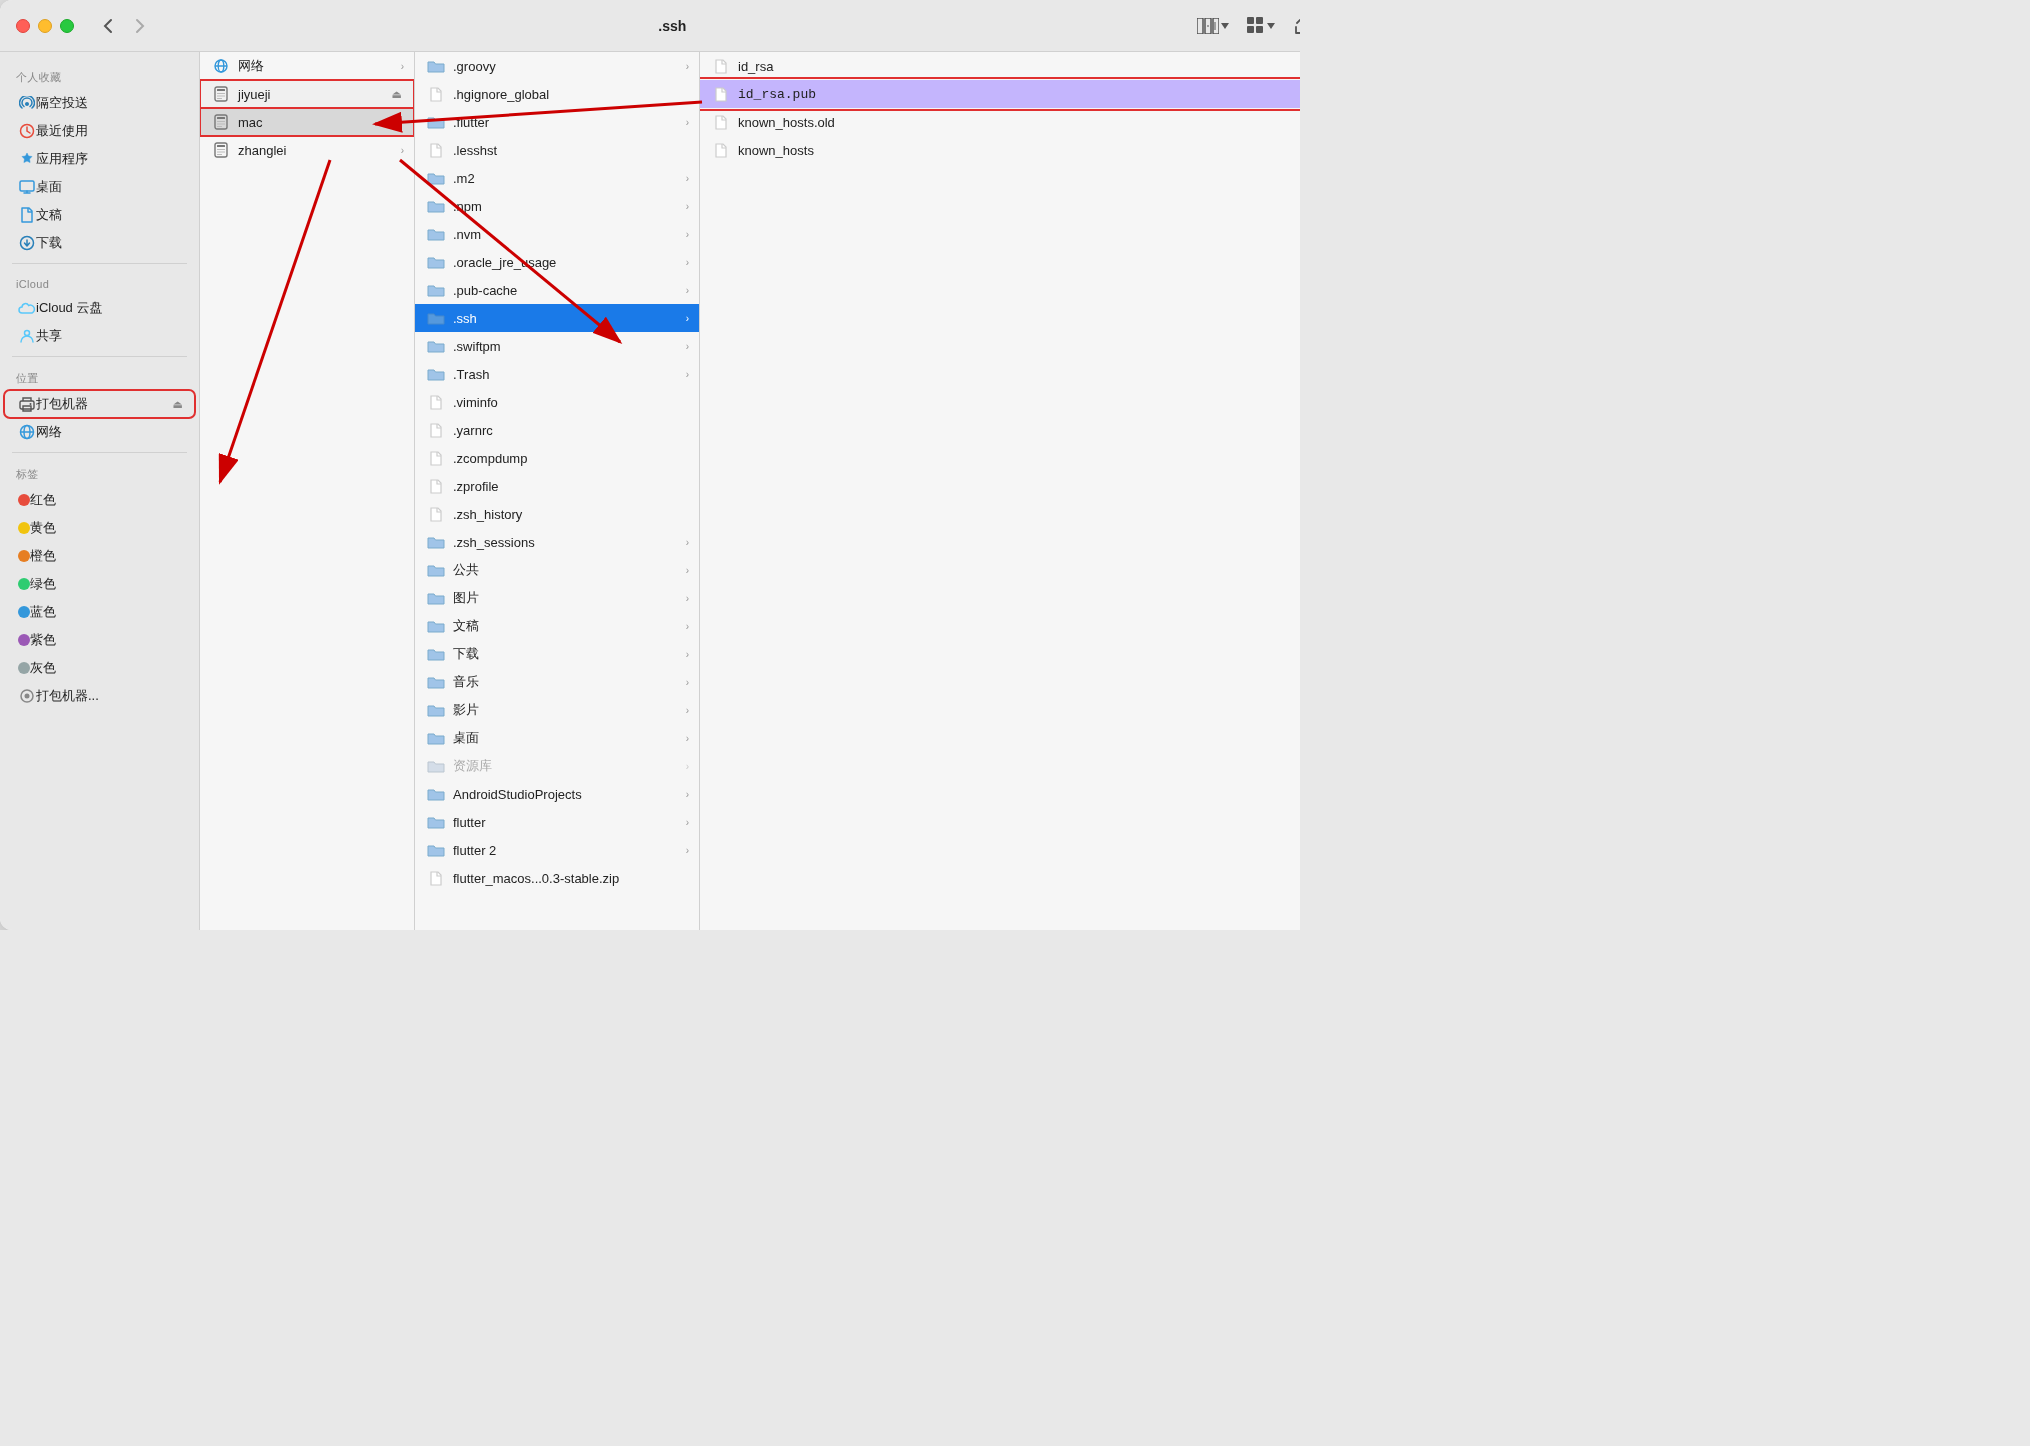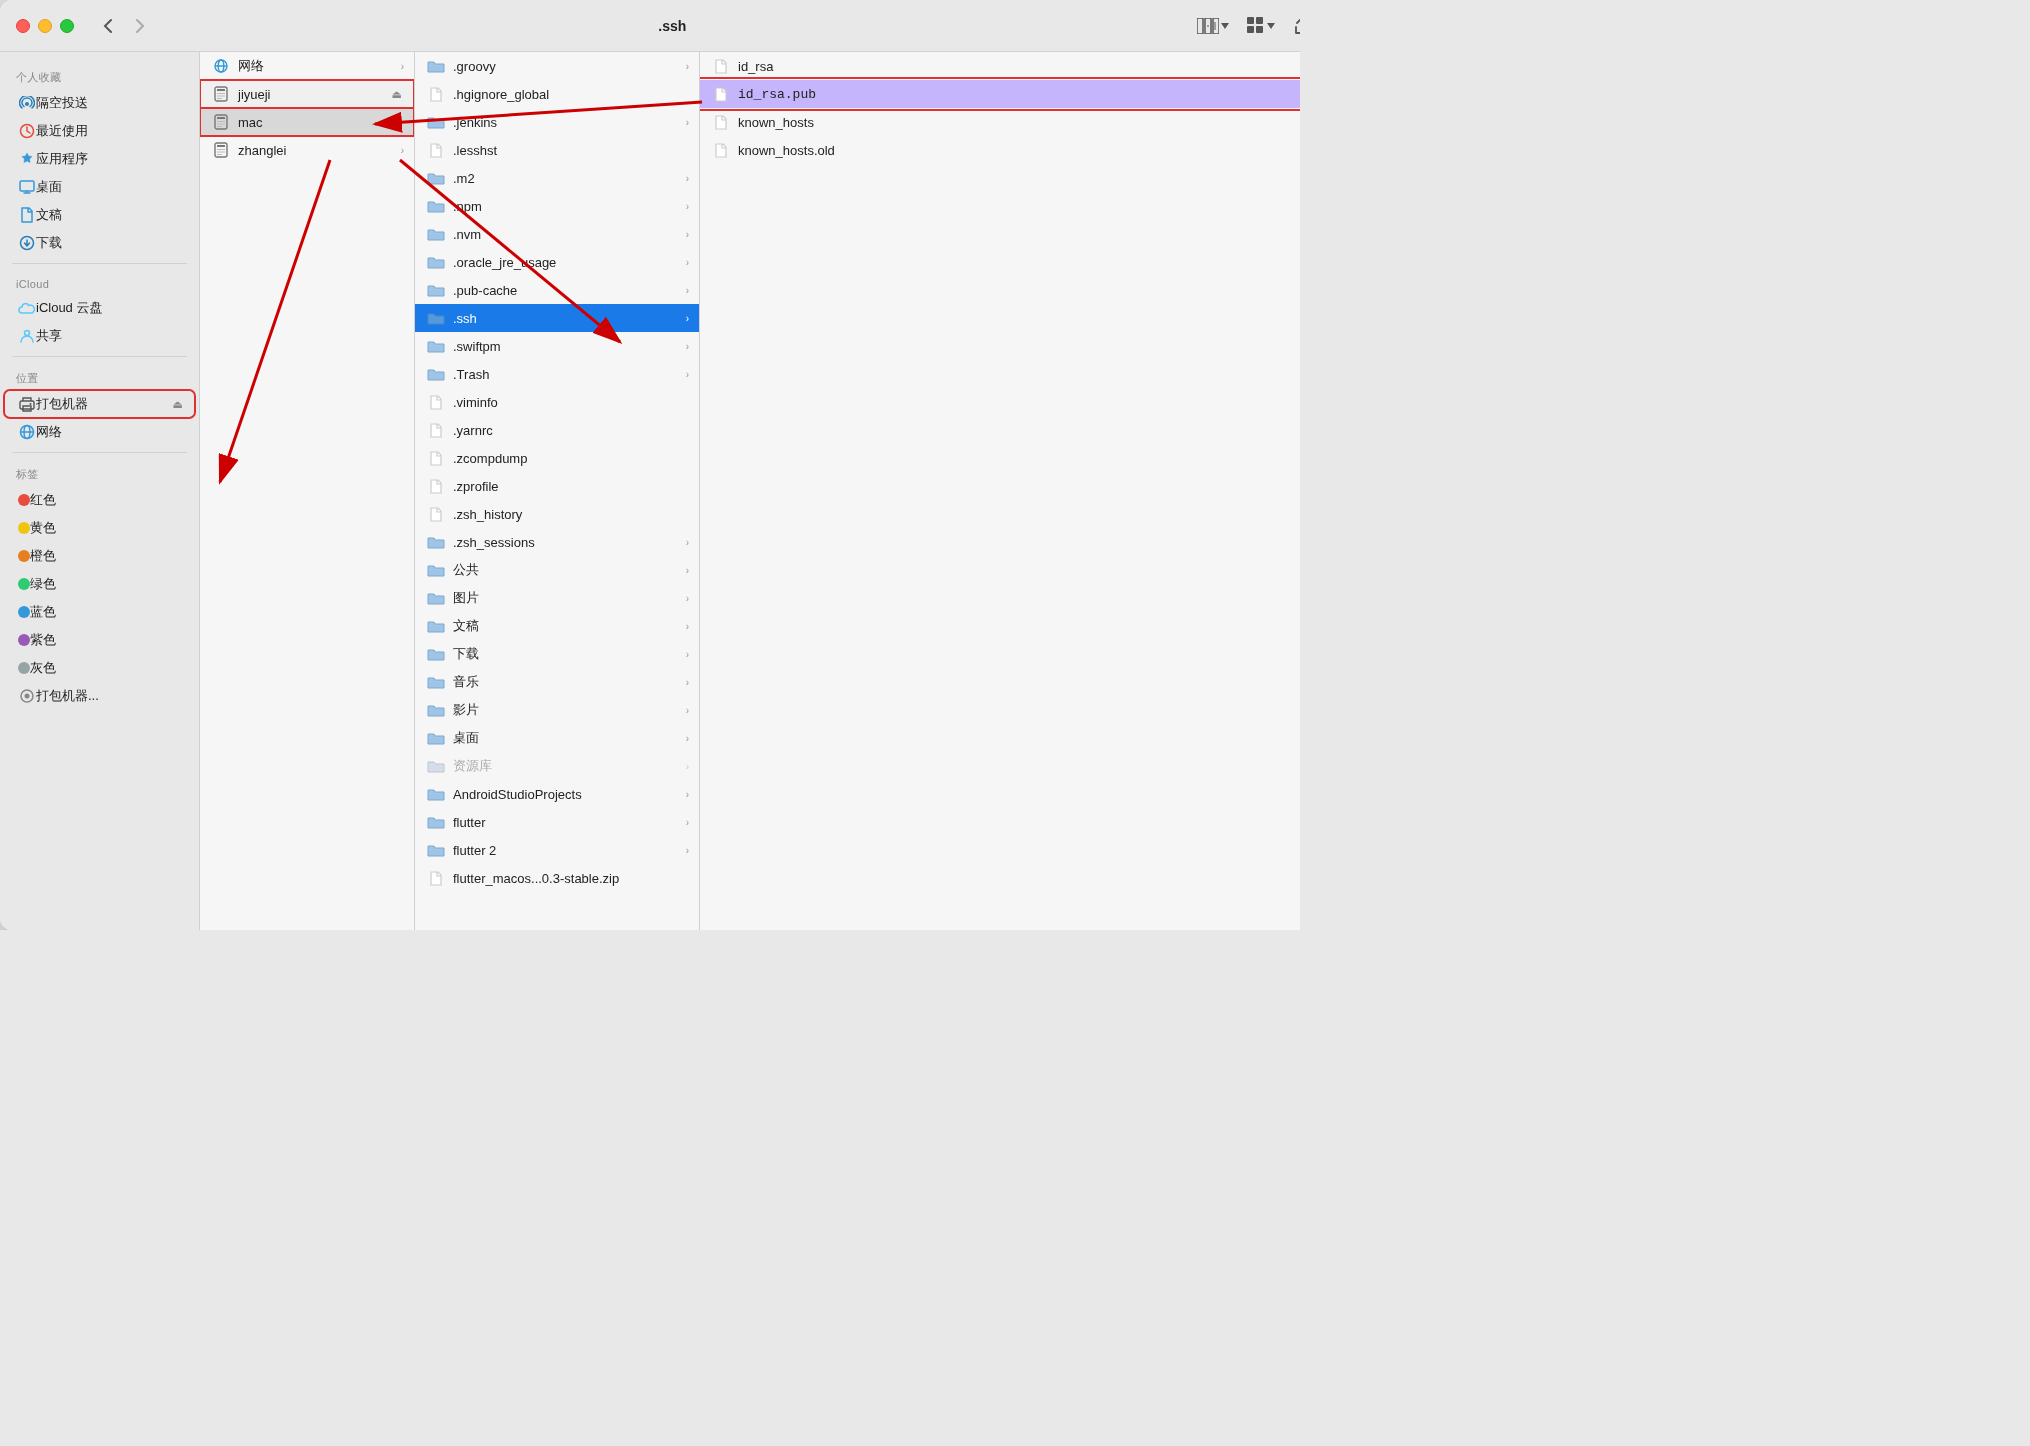--- a/index.html
+++ b/index.html
@@ -536,21 +536,21 @@
               </svg>
             </div>
           <span class="file-name">.hgignore_global</span>
         </div>
         <div class="file-item">
           <div class="file-icon">
               <svg width="18" height="14" viewBox="0 0 18 14" fill="none">
                 <path d="M1 3h6l1.5 2H17v8H1V3z" fill="#a0c4e8" stroke="#7aabcc" stroke-width="1"></path>
               </svg>
             </div>
-          <span class="file-name">.jenkins</span>
+          <span class="file-name">.flutter</span>
           <span class="chevron">›</span>
         </div>
         <div class="file-item">
           <div class="file-icon">
               <svg width="12" height="15" viewBox="0 0 12 15" fill="none">
                 <path d="M1 1h7l3 3v10H1V1z" stroke="#ccc" stroke-width="1.2" fill="white"></path>
                 <path d="M7 1v4h4" stroke="#ccc" stroke-width="1.2"></path>
               </svg>
             </div>
           <span class="file-name">.lesshst</span>
@@ -811,30 +811,30 @@
             </div>
           <span class="file-name">id_rsa.pub</span>
         </div>
         <div class="file-item">
           <div class="file-icon">
               <svg width="12" height="15" viewBox="0 0 12 15" fill="none">
                 <path d="M1 1h7l3 3v10H1V1z" stroke="#ccc" stroke-width="1.2" fill="white"></path>
                 <path d="M7 1v4h4" stroke="#ccc" stroke-width="1.2"></path>
               </svg>
             </div>
+          <span class="file-name">known_hosts.old</span>
+        </div>
+        <div class="file-item">
+          <div class="file-icon">
+              <svg width="12" height="15" viewBox="0 0 12 15" fill="none">
+                <path d="M1 1h7l3 3v10H1V1z" stroke="#ccc" stroke-width="1.2" fill="white"></path>
+                <path d="M7 1v4h4" stroke="#ccc" stroke-width="1.2"></path>
+              </svg>
+            </div>
           <span class="file-name">known_hosts</span>
-        </div>
-        <div class="file-item">
-          <div class="file-icon">
-              <svg width="12" height="15" viewBox="0 0 12 15" fill="none">
-                <path d="M1 1h7l3 3v10H1V1z" stroke="#ccc" stroke-width="1.2" fill="white"></path>
-                <path d="M7 1v4h4" stroke="#ccc" stroke-width="1.2"></path>
-              </svg>
-            </div>
-          <span class="file-name">known_hosts.old</span>
         </div>
       </div>
 
       <svg class="arrow-overlay" xmlns="http://www.w3.org/2000/svg">
         <defs>
           <marker id="arrowhead" markerWidth="10" markerHeight="7" refX="9" refY="3.5" orient="auto">
             <polygon points="0 0, 10 3.5, 0 7" fill="#cc0000"></polygon>
           </marker>
         </defs>
 

